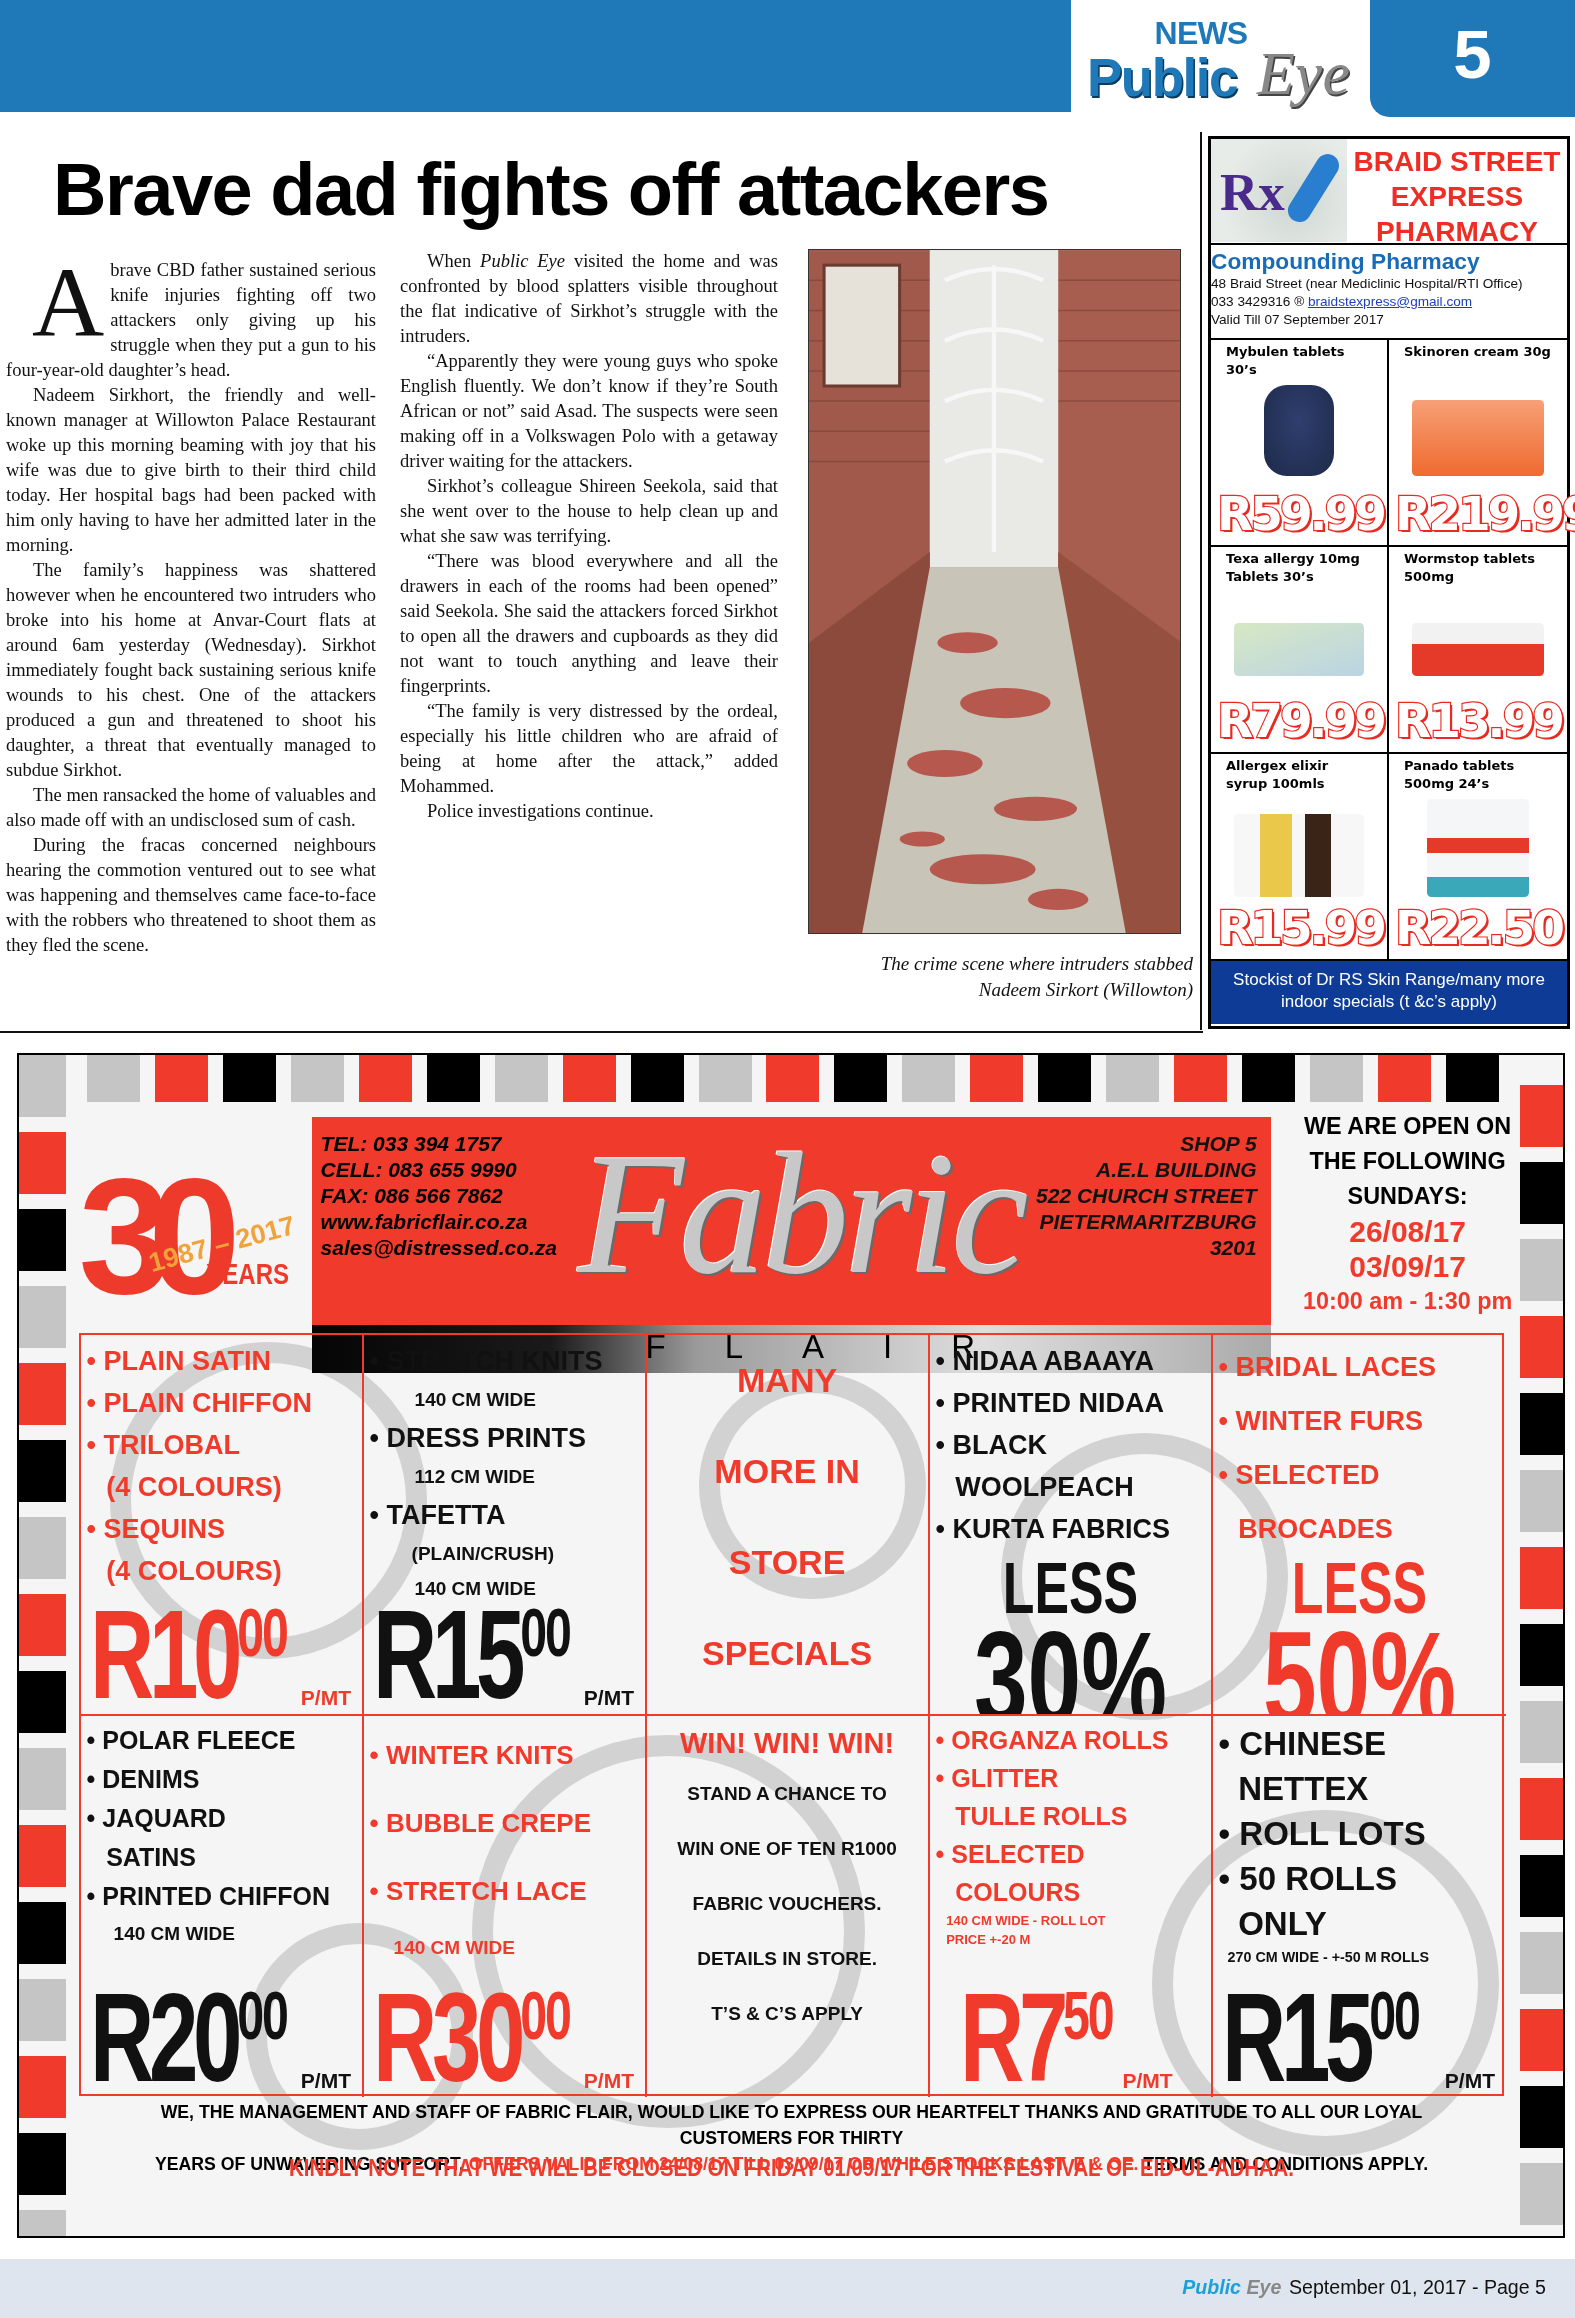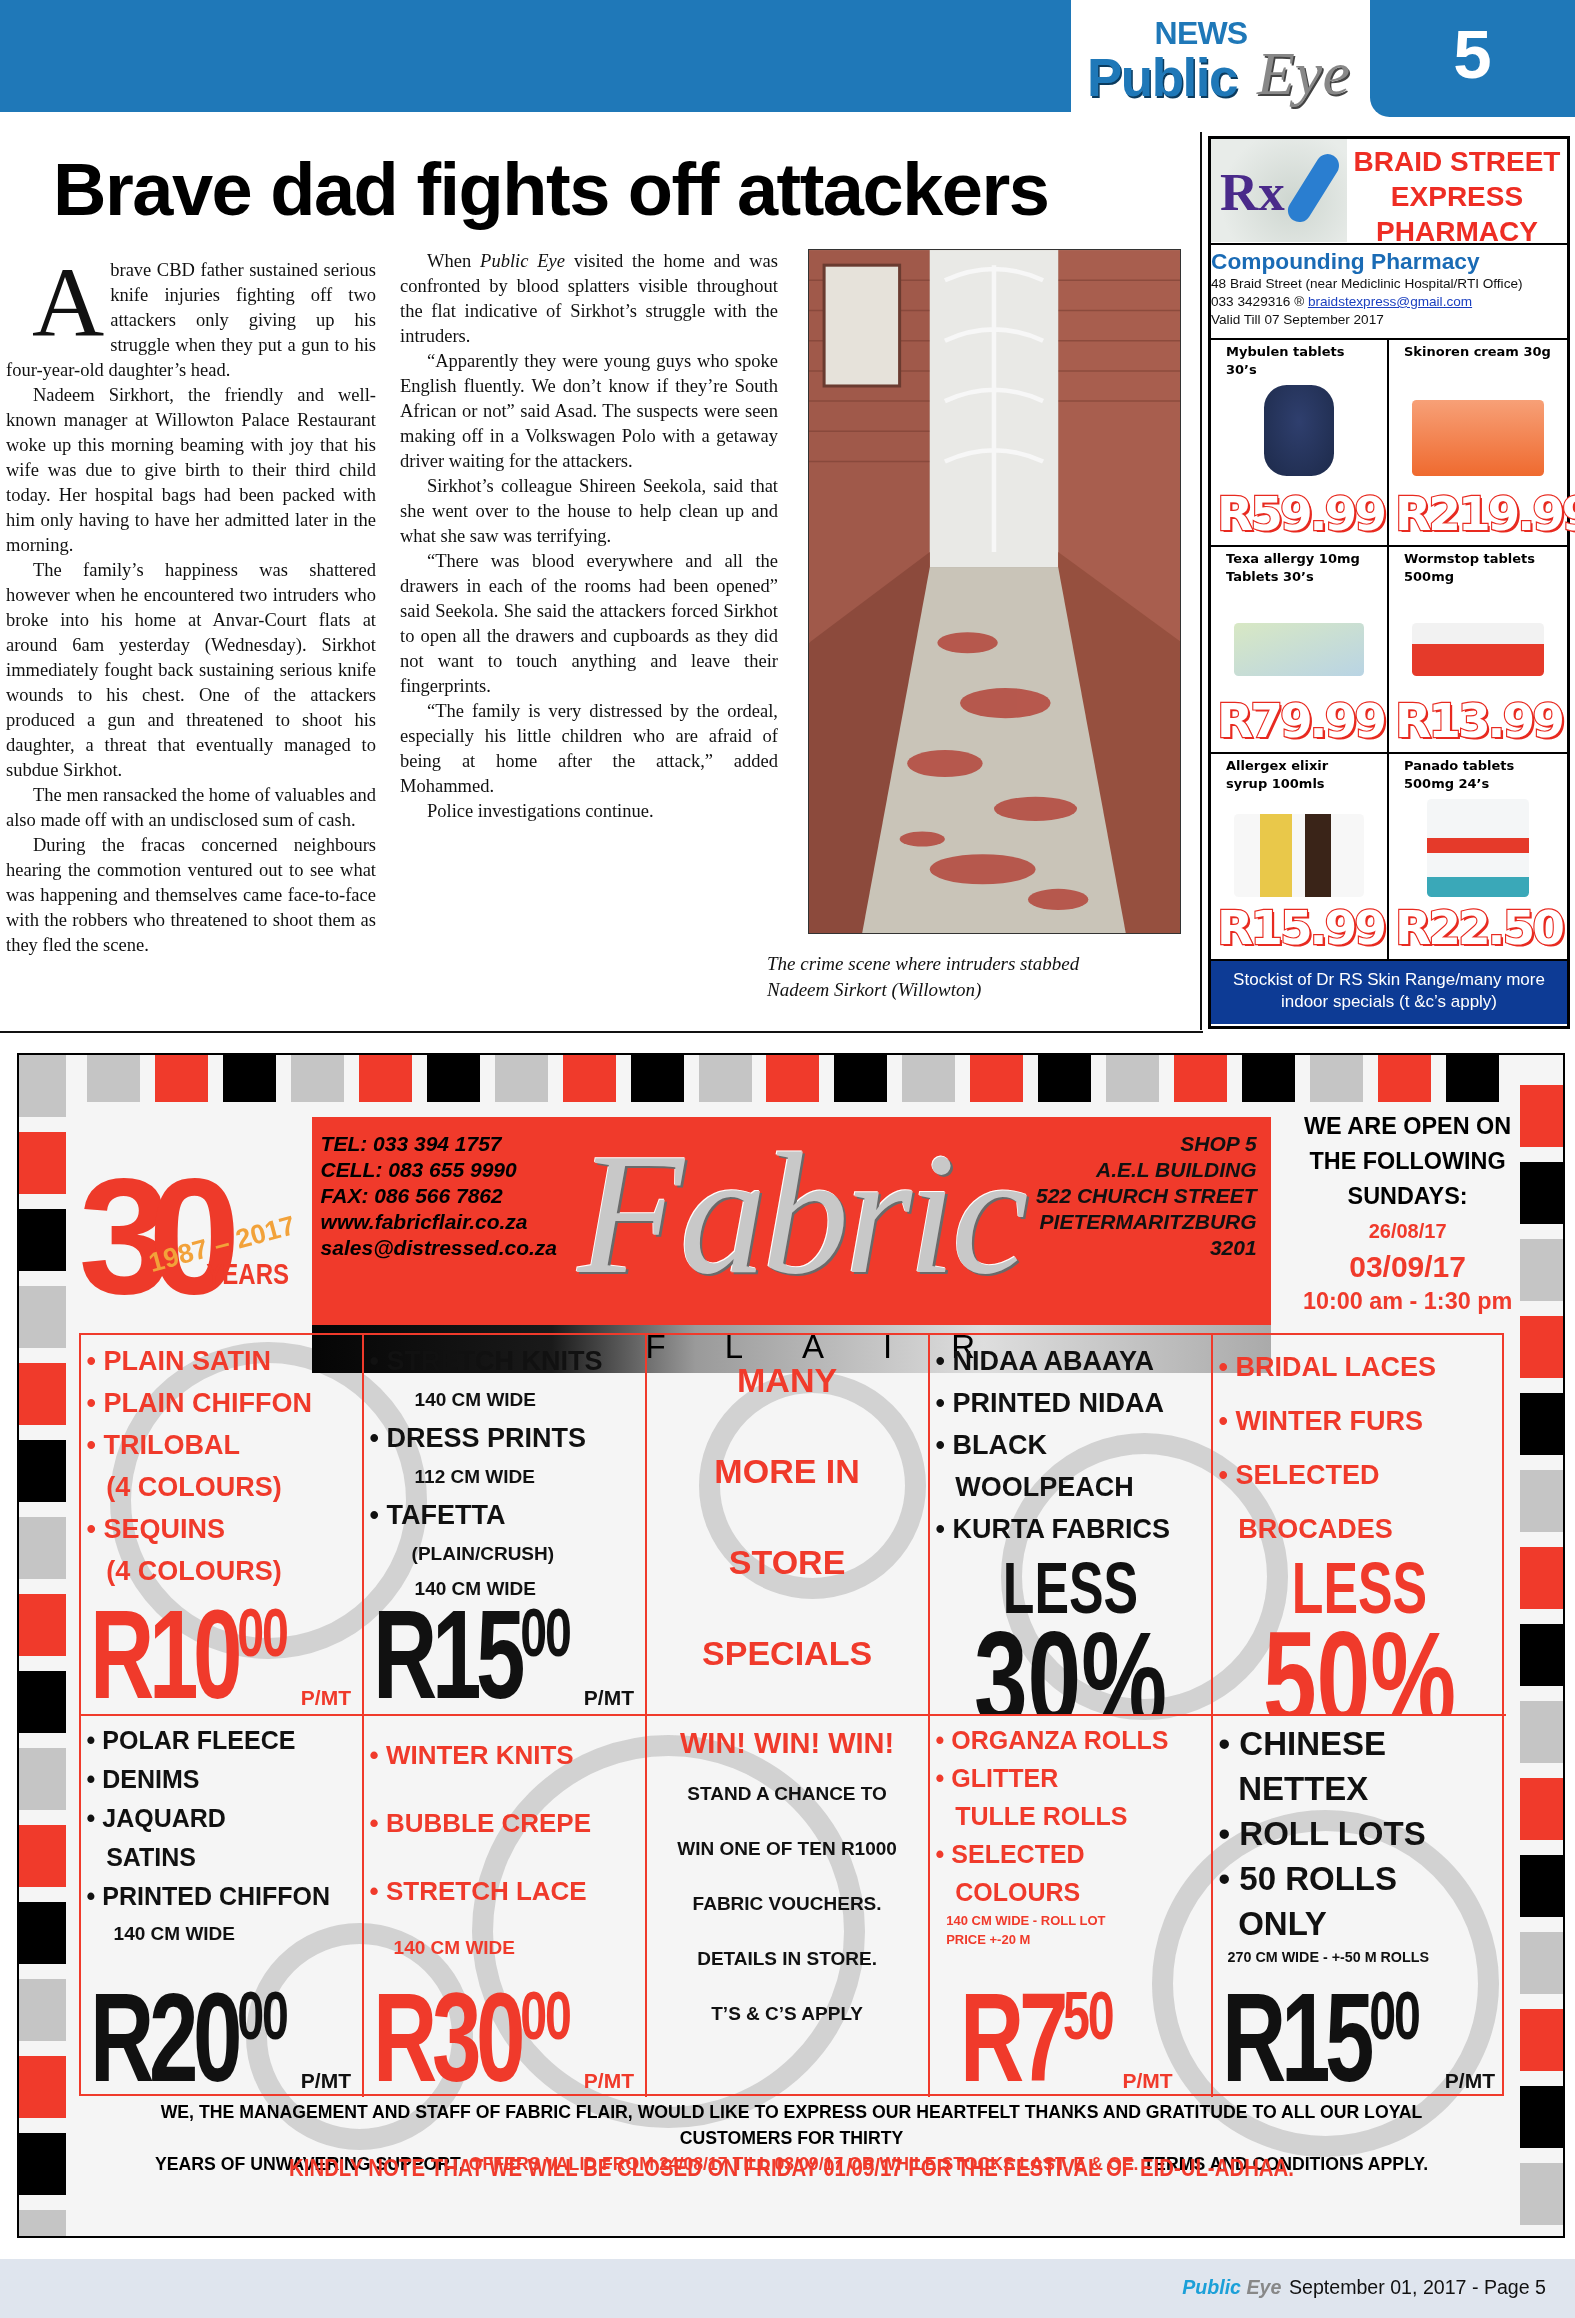--- a/index.html
+++ b/index.html
@@ -15,21 +15,21 @@
 #masthead-eye{left:1257px;top:38px;font:italic 62px "Liberation Serif",serif;color:#888;text-shadow:1.5px 1.5px 0 #444}
 
 #headline{left:53px;top:147px;font:bold 74px "Liberation Sans",sans-serif;letter-spacing:-1.5px;color:#000}
 .col{font-size:18.5px;line-height:25px;text-align:justify;text-align-last:left}
 .col p{text-indent:27px}
 .col p.first{text-indent:0}
 #col1{left:6px;top:258px;width:370px}
 #col2{left:400px;top:249px;width:378px}
 .dropcap{float:left;font-size:100px;line-height:80px;margin:4.5px 6px 0 26px}
 #photo{left:808px;top:249px;width:373px;height:685px;border:1.5px solid #333;overflow:hidden;background:#b8b1a6}
-#caption{left:767px;top:951px;width:378px;text-align:left;font:italic 19px/26px "Liberation Serif",serif}
+#caption{left:815px;top:951px;width:378px;text-align:right;font:italic 19px/26px "Liberation Serif",serif}
 #rule-v{left:1200px;top:132px;width:2.3px;height:898px;background:#111}
 #rule-h{left:0;top:1031px;width:1203px;height:2.3px;background:#111}
 
 #pharm{left:1208px;top:136px;width:362px;height:893px;border:3px solid #000;font-family:"Liberation Sans",sans-serif}
 #pharm-head{height:106px;border-bottom:2.3px solid #000;display:flex}
 #rx-logo{width:136px;height:103px;position:relative;background:radial-gradient(circle at 60% 60%,#ced6d0,#e8ece9 70%)}
 #rx-text{position:absolute;left:9px;top:22.7px;font:bold 53px "Liberation Serif",serif;color:#4a2a8a}
 #rx-pestle{position:absolute;left:91px;top:10.6px;width:22.7px;height:76px;background:#2a7ed0;border-radius:12px;transform:rotate(32deg)}
 #pharm-name{flex:1;text-align:center;font:bold 28px/35px "Liberation Sans",sans-serif;color:#ee2d24;padding-top:4.5px}
 #pharm-info{height:95px;border-bottom:2.3px solid #000;text-align:left;font-size:13.6px;line-height:18px;padding-top:3px}
@@ -285,21 +285,21 @@
     <div>3201</div>
   </div>
   <div class="abs" id="ff-years-30">30</div>
   <div class="abs" id="ff-years-range">1987 – 2017</div>
   <div class="abs" id="ff-years-label">YEARS</div>
 
   <div class="abs" id="open-sundays">
     <div>WE ARE OPEN ON</div>
     <div>THE FOLLOWING</div>
     <div>SUNDAYS:</div>
-    <div class="red" style="font-size:20px">26/08/17</div>
+    <div class="red" style="font-size:30px">26/08/17</div>
     <div class="red" style="font-size:30px">03/09/17</div>
     <div class="red" style="font-size:23.4px">10:00 am - 1:30 pm</div>
   </div>
 
   <div class="abs" id="grid">
 
     <div class="cell red">
       <div>• PLAIN SATIN</div>
         <div>• PLAIN CHIFFON</div>
         <div>• TRILOBAL</div>

